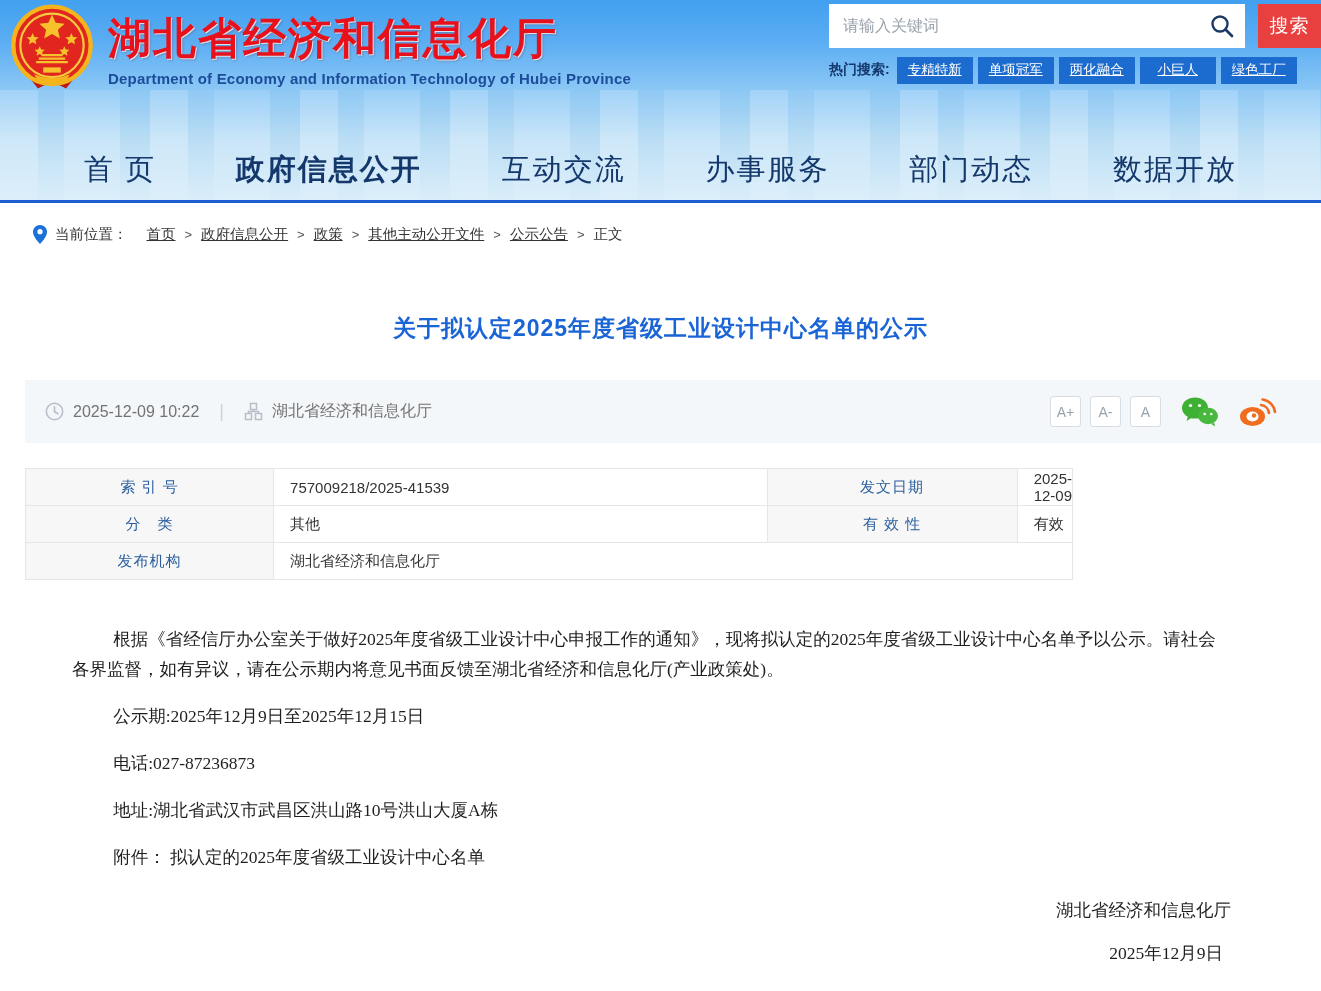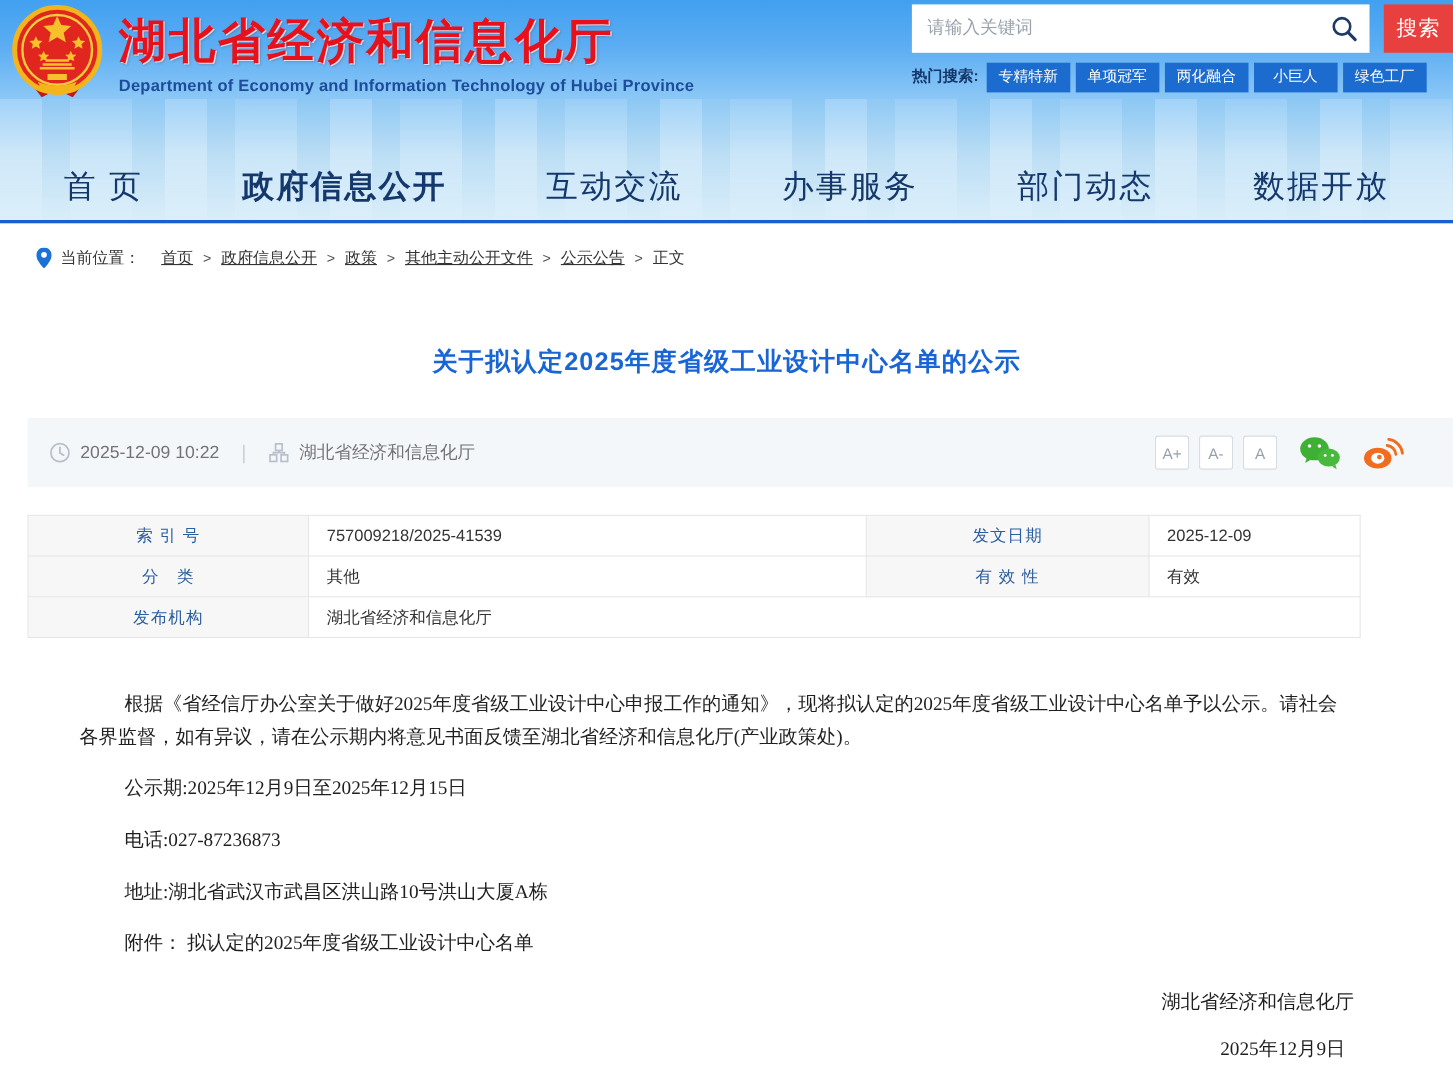--- a/index.html
+++ b/index.html
@@ -44,28 +44,28 @@
   .mag-icon{position:absolute; right:10px; top:9px; width:26px; height:26px; cursor:pointer;}
   .search-btn{
     width:63px; margin-left:13px; border:0; background:#e8403f; color:#fff;
     font-size:19px; cursor:pointer; letter-spacing:1px;
   }
   .hot-row{display:flex; align-items:center; margin-top:8px; height:28px;}
   .hot-label{font-size:14px; font-weight:bold; color:#14386b; margin-right:7px; white-space:nowrap;}
   .hot-tag{
     display:inline-flex; align-items:center; justify-content:center;
     min-width:76px; height:27px; padding:0 8px; margin-right:5px;
-    background:#1c6bce; color:#fff; font-size:13.5px; cursor:pointer; white-space:nowrap;
+    background:#1c6bce; color:#fff; font-size:13.5px; cursor:pointer; white-space:nowrap;text-decoration:underline;
   }
   .hot-tag:last-child{margin-right:0;}
 
   
   .main-nav{
     position:absolute; z-index:2; left:0; right:0; bottom:10px;
-    display:flex; justify-content:space-between; padding:0 58px;
+    display:flex; justify-content:space-between; padding:0 84px;
   }
   .nav-item{
     font-size:29px; color:#14386b; cursor:pointer; letter-spacing:2px;
     font-weight:500; white-space:nowrap;
   }
   .nav-item.active{font-weight:900;}
 
   
   .crumb-bar{height:62px; display:flex; align-items:center; padding-left:33px; font-size:14.5px; color:#333;}
   .pin-icon{width:14px; height:19px; margin-right:8px;}
@@ -89,21 +89,21 @@
   .meta-right{margin-left:auto; display:flex; align-items:center;}
   .font-btn{
     width:31px; height:31px; background:#fff; border:1px solid #d7dde3; border-radius:3px;
     color:#98a2ac; font-size:14px; display:flex; align-items:center; justify-content:center;
     cursor:pointer; margin-left:9px;
   }
   .share-ico{margin-left:20px; cursor:pointer; display:block;}
 
   
   .info-table{
-    margin:25px 0 0 25px; width:1212px; border-collapse:collapse; font-size:15px;
+    margin:25px 0 0 25px; width:1048px; border-collapse:collapse; font-size:15px;
   }
   .info-table td{border:1px solid #e4e6e8; height:37px;}
   .info-table td.lbl{
     background:#f7f7f7; color:#2a5e9e; text-align:center; letter-spacing:1px; white-space:nowrap;
   }
   .info-table td.val{padding-left:16px; color:#333;}
 
   
   .art-body{
     padding:44px 90px 0 72px;

